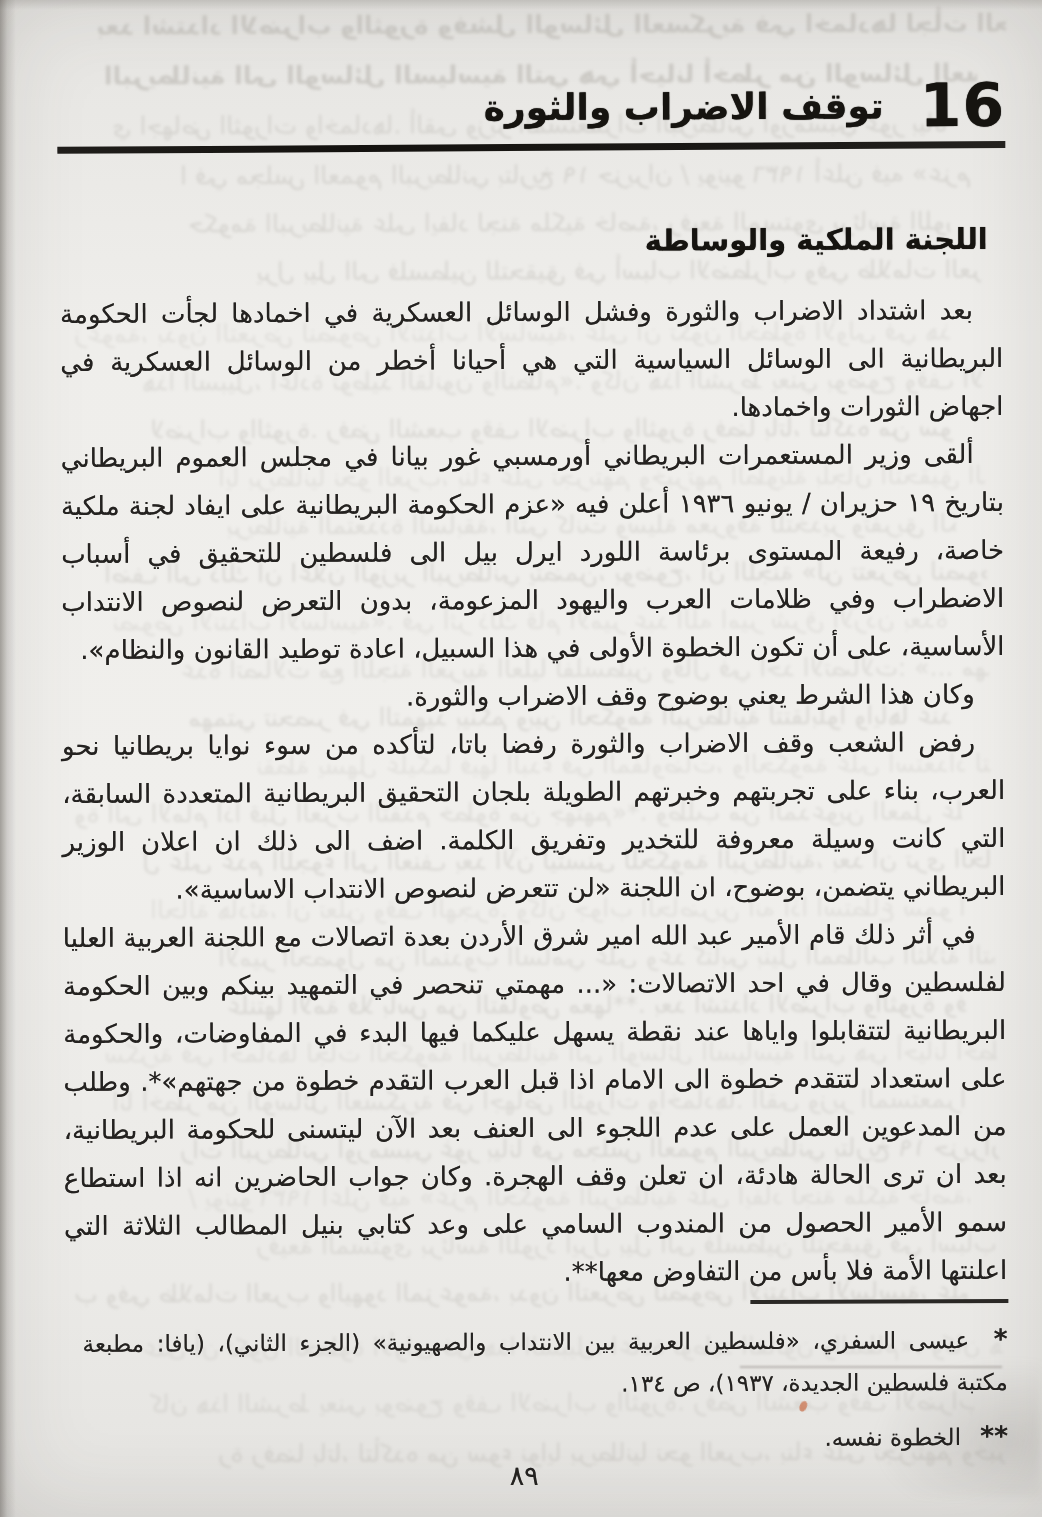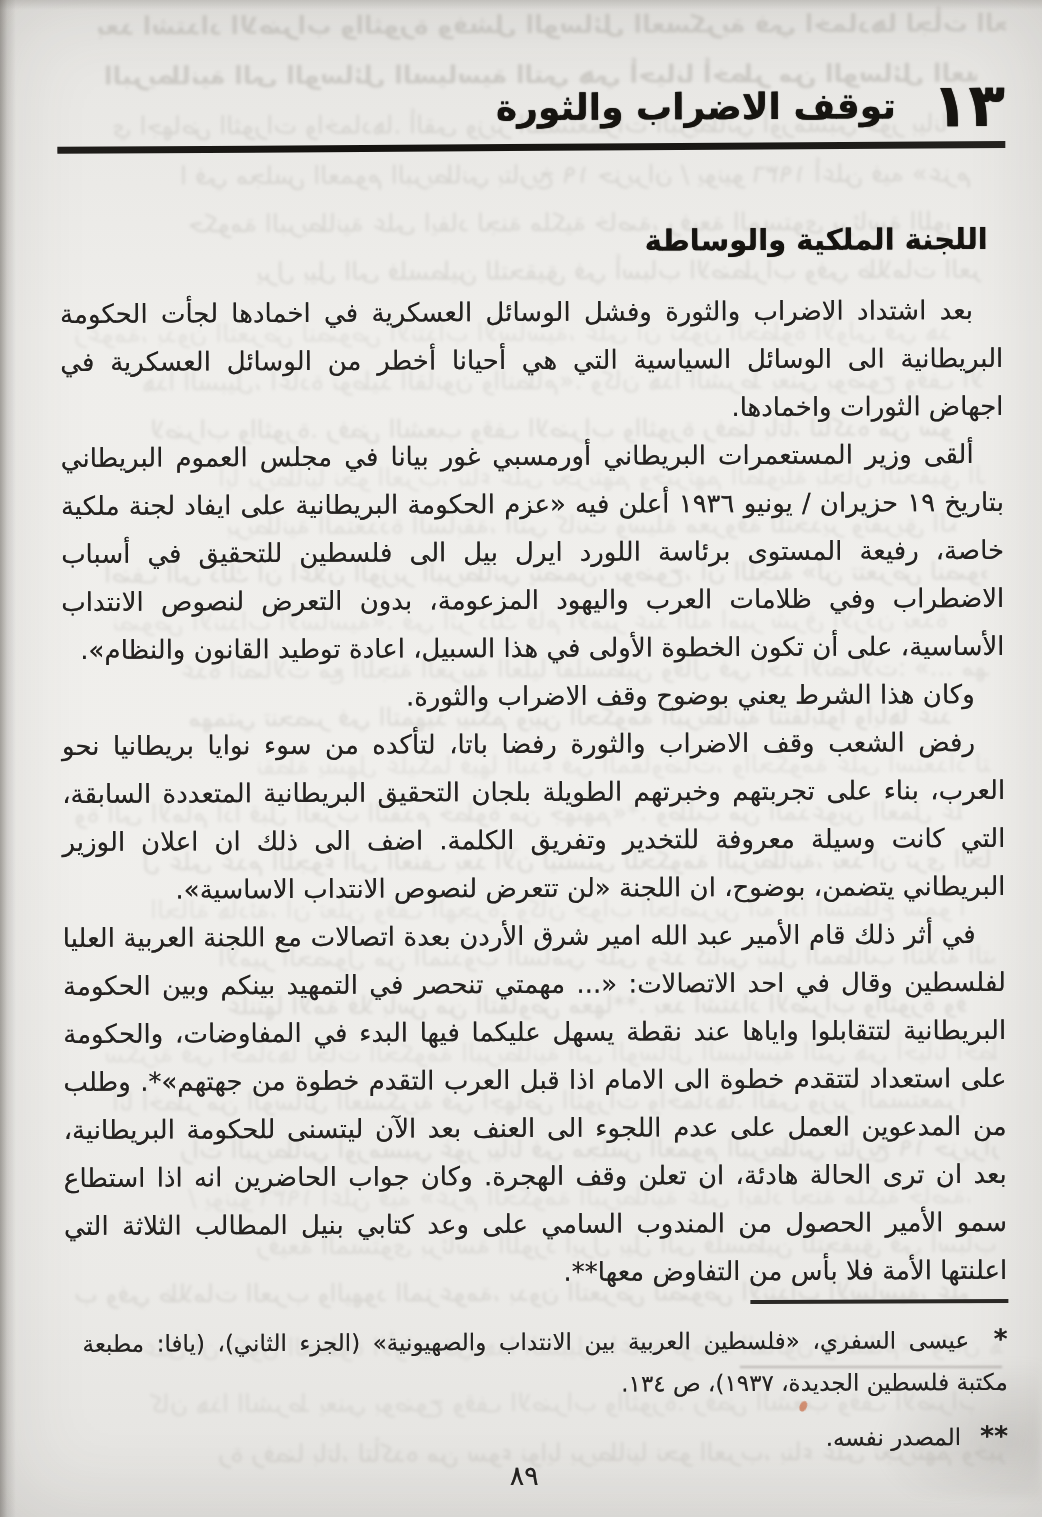--- a/index.html
+++ b/index.html
@@ -126,21 +126,21 @@
       <div class="ghost" style="top: 1330px; right: 39px; width: 861px; opacity: 0.24; color: rgb(181, 178, 172);"> على أن تكون الخطوة الأولى في هذا السبيل، اعادة توطيد القانون والنظام». وكان هذا الشرط يعني بوضوح وقف الاضراب والثورة. رفض الشعب وقف الاضراب والثورة ر</div>
       <div class="ghost" style="top: 1386px; right: 68px; width: 824px; opacity: 0.3; color: rgb(181, 178, 172);">كان هذا الشرط يعني بوضوح وقف الاضراب والثورة. رفض الشعب وقف الاضراب والثورة رفضا باتا، لتأكده من سوء نوايا بريطانيا نحو العرب، بناء على تجربتهم وخبرته</div>
       <div class="ghost" style="top: 1436px; right: 37px; width: 787px; opacity: 0.36; color: rgb(181, 178, 172);">رة رفضا باتا، لتأكده من سوء نوايا بريطانيا نحو العرب، بناء على تجربتهم وخبرتهم الطويلة بلجان التحقيق البريطانية المتعددة السابقة، التي كانت وسيلة معرو</div>
     </div>
   <div class="ghost-underline"></div>
   <div class="corner-smudge"></div>
 
   <div class="content">
 
     <header class="chapter-header">
-      <span class="chapter-number" style="color: rgb(22, 20, 16);">١٣</span>
+      <span class="chapter-number" style="color: rgb(22, 20, 16);">16</span>
       <h1 class="chapter-title" style="color: rgb(22, 20, 16);">توقف الاضراب والثورة</h1>
     </header>
 
     <div class="title-rule"></div>
 
     <h2 class="section-heading" style="color: rgb(22, 20, 16);">اللجنة الملكية والوساطة</h2>
 
     <main class="body-text">
       <p>بعد اشتداد الاضراب والثورة وفشل الوسائل العسكرية في اخمادها لجأت الحكومة البريطانية الى الوسائل السياسية التي هي أحيانا أخطر من الوسائل العسكرية في اجهاض الثورات واخمادها.</p>
       <p>ألقى وزير المستعمرات البريطاني أورمسبي غور بيانا في مجلس العموم البريطاني بتاريخ ١٩ حزيران / يونيو ١٩٣٦ أعلن فيه «عزم الحكومة البريطانية على ايفاد لجنة ملكية خاصة، رفيعة المستوى برئاسة اللورد ايرل بيل الى فلسطين للتحقيق في أسباب الاضطراب وفي ظلامات العرب واليهود المزعومة، بدون التعرض لنصوص الانتداب الأساسية، على أن تكون الخطوة الأولى في هذا السبيل، اعادة توطيد القانون والنظام».</p>
@@ -151,21 +151,21 @@
 
     <div class="footnote-sep"></div>
 
     <section class="footnotes">
       <p class="footnote">
         <span class="fn-marker">*</span>
         <span class="fn-text">عيسى السفري، «فلسطين العربية بين الانتداب والصهيونية» (الجزء الثاني)، (يافا: مطبعة مكتبة فلسطين الجديدة، ١٩٣٧)، ص ١٣٤.</span>
       </p>
       <p class="footnote">
         <span class="fn-marker">**</span>
-        <span class="fn-text">المصدر نفسه.</span>
+        <span class="fn-text">الخطوة نفسه.</span>
       </p>
     </section>
 
     <div class="page-number">٨٩</div>
 
     <div class="red-speck"></div>
   </div>
 
   <div class="edge-left"></div>
   <div class="edge-top"></div>

